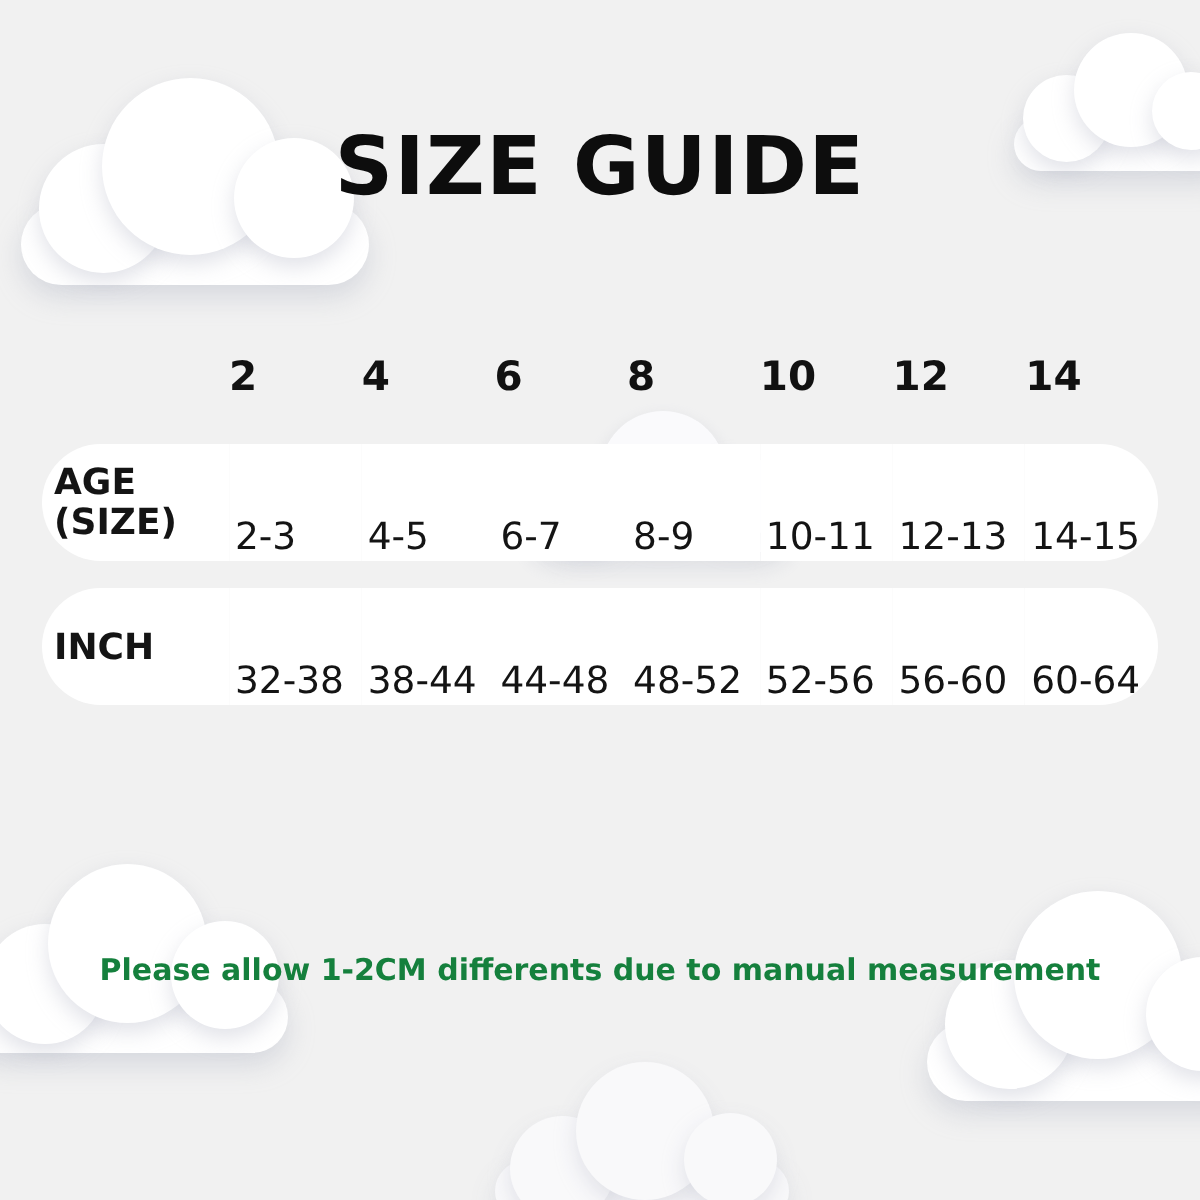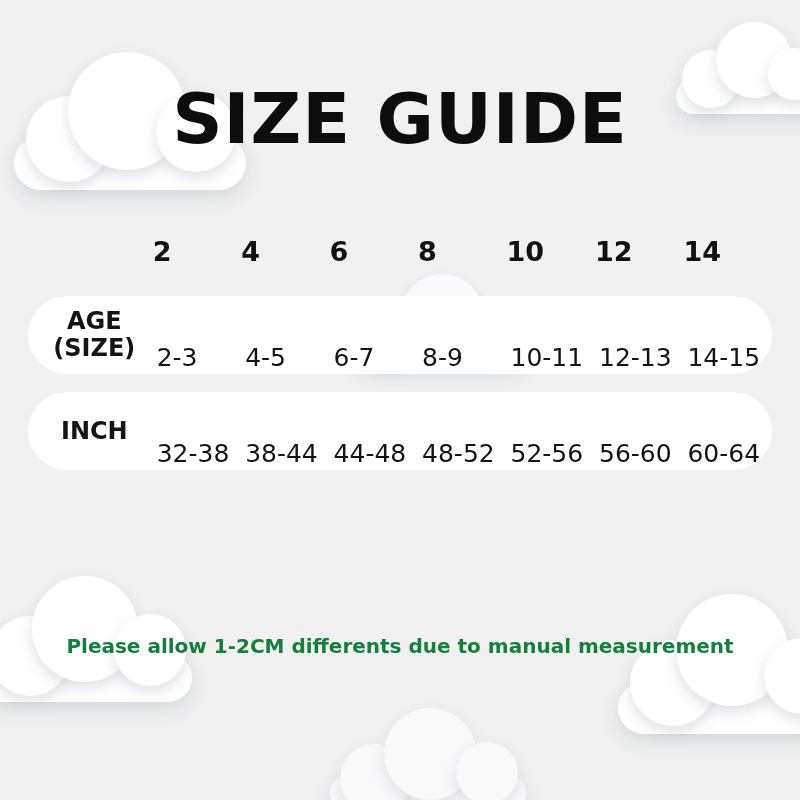--- a/index.html
+++ b/index.html
@@ -94,21 +94,21 @@
   }
 
   #title {
     position: absolute;
     left: 0;
     top: 84px;
     width: 800px;
     text-align: center;
     font-family: "DejaVu Sans", sans-serif;
     font-weight: bold;
-    font-size: 70px;
+    font-size: 54px;
     letter-spacing: 1px;
     color: #0d0d0d;
     line-height: 1;
   }
 
   #table-wrap {
     position: absolute;
     left: 28px;
     top: 206px;
     width: 744px;
@@ -150,21 +150,20 @@
     background: #ffffff;
     vertical-align: middle;
     font-family: "DejaVu Sans", sans-serif;
     font-size: 25px;
     color: #141414;
     line-height: 1.08;
   }
   .data-row td.rowlabel {
     font-weight: bold;
     font-size: 24px;
-    text-align: center;
     border-top-left-radius: 40px;
     border-bottom-left-radius: 40px;
     padding-left: 8px;
     line-height: 1.12;
   }
   .data-row td.cell {
     text-align: left;
     padding-left: 4px;
   }
   .data-row td.cell.last {

